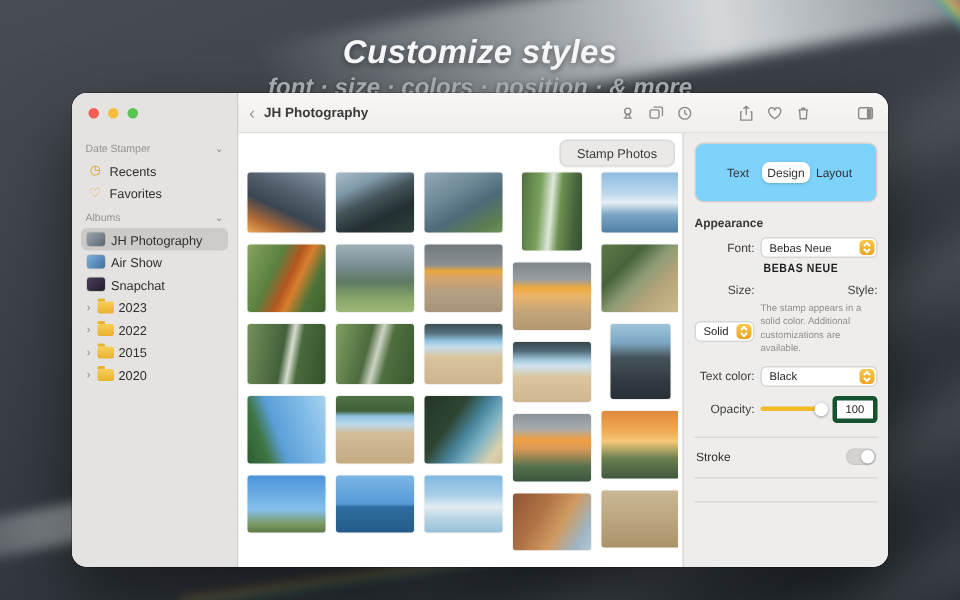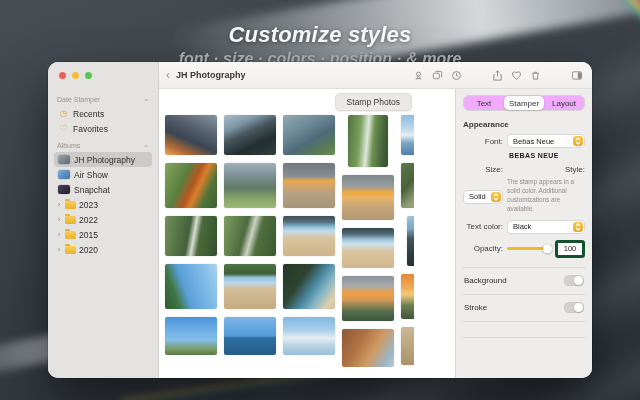--- a/index.html
+++ b/index.html
@@ -50,33 +50,33 @@
   .folder-icon::before{content:"";position:absolute;left:0;top:-1.5px;width:5px;height:2px;background:#e9b22c;border-radius:1px 1px 0 0;}
   
   .rightwrap{flex:1;display:flex;flex-direction:column;min-width:0;}
   .titlebar{height:26px;flex:0 0 26px;display:flex;align-items:center;background:linear-gradient(#f8f7f5,#f0efed);
     border-bottom:1px solid #e0deda;padding:0 9px 0 7px;}
   .back{color:#9a9896;font-size:12px;line-height:1;margin-right:6px;}
   .wtitle{font-size:9px;font-weight:bold;color:#3a3a3a;}
   .tb-icons{margin-left:auto;display:flex;align-items:center;gap:8px;color:#8a8987;}
   .tb-icons svg{display:block;}
   .tb-gap{width:14px;}
-  .body{flex:1;display:flex;min-height:0;gap:38px;}
+  .body{flex:1;display:flex;min-height:0;}
   
   .content{flex:1;background:#fff;min-width:0;padding:3px 3px 0 4px;display:flex;flex-direction:column;}
   .btn-row{display:flex;justify-content:flex-end;padding:1px 2px 3px 0;}
   .stamp-btn{background:#eae9e7;border:1px solid #dcdbd9;border-radius:5px;font-size:8.5px;color:#3a3a3a;
     padding:3px 11px;box-shadow:0 .5px 1px rgba(0,0,0,.06);}
   .grid{display:flex;gap:7px;align-items:flex-start;padding:1px 2px 0 2px;overflow:hidden;}
   .col{display:flex;flex-direction:column;gap:8px;width:52px;flex:0 0 52px;align-items:center;}
   .photo{width:100%;border-radius:2px;box-shadow:0 0 0 .5px rgba(0,0,0,.08);}
   
   .inspector{width:137px;flex:0 0 137px;background:#eeedeb;border-left:1px solid #d9d7d5;
     display:flex;flex-direction:column;padding:6px 7px 6px;box-sizing:border-box;}
-  .tabs{display:flex;background:#f0abfc;border:1px solid #d3d2d0;border-radius:6px;padding:0;}
+  .tabs{display:flex;background:#7dd3fc;border:1px solid #d3d2d0;border-radius:6px;padding:12px;}
   .tab{flex:1;text-align:center;font-size:8px;color:#333;padding:2.5px 0;border-radius:5px;}
   .tab.active{background:#fff;box-shadow:0 .5px 2px rgba(0,0,0,.22);}
   .sec-label{font-size:8px;font-weight:bold;color:#3a3a3a;margin:9px 0 5px;}
   .form{display:grid;grid-template-columns:40px 1fr;column-gap:4px;row-gap:6px;align-items:center;}
   .flabel{text-align:right;color:#3c3c3c;font-size:8px;}
   .field{position:relative;background:#fff;border:1px solid #d8d7d5;border-radius:4px;height:12px;
     display:flex;align-items:center;padding:0 14px 0 5px;font-size:7.5px;color:#222;}
   .chev{position:absolute;right:1px;top:1px;bottom:1px;width:10px;border-radius:3px;
     background:linear-gradient(#f8c947,#eda426);display:flex;align-items:center;justify-content:center;}
   .chev svg{display:block;}
@@ -246,21 +246,21 @@
               <div class="photo" style="height: 50px; width: 40px; background: linear-gradient(rgb(159, 195, 218) 0%, rgb(123, 168, 194) 25%, rgb(70, 82, 90) 45%, rgb(51, 60, 67) 75%, rgb(39, 47, 53) 100%);"></div>
               <div class="photo" style="height: 45px; background: linear-gradient(rgb(224, 137, 59) 0%, rgb(240, 171, 85) 30%, rgb(246, 201, 121) 45%, rgb(107, 128, 80) 70%, rgb(65, 87, 60) 100%);"></div>
               <div class="photo" style="height: 38px; background: linear-gradient(rgb(202, 183, 149) 0%, rgb(188, 166, 127) 50%, rgb(171, 146, 104) 100%);"></div>
             </div>
           </div>
       </div>
 
       <div class="inspector">
         <div class="tabs">
           <span class="tab">Text</span>
-          <span class="tab active">Stamper</span>
+          <span class="tab active">Design</span>
           <span class="tab">Layout</span>
         </div>
 
         <div class="sec-label">Appearance</div>
 
         <div class="form">
           <span class="flabel">Font:</span>
           <span class="field">
             <span>Bebas Neue</span>
             <span class="chev">
@@ -299,26 +299,20 @@
           <span class="flabel">Opacity:</span>
           <span class="slider-row">
             <span class="track">
                 <span class="knob"></span>
               </span>
             <span class="val">100</span>
           </span>
         </div>
 
         <div class="trows">
-          <div class="trow">
-            <span>Background</span>
-            <span class="switch">
-                <span class="dot"></span>
-              </span>
-          </div>
           <div class="trow">
             <span>Stroke</span>
             <span class="switch">
                 <span class="dot"></span>
               </span>
           </div>
           <div class="trow">
             
             
           </div>

